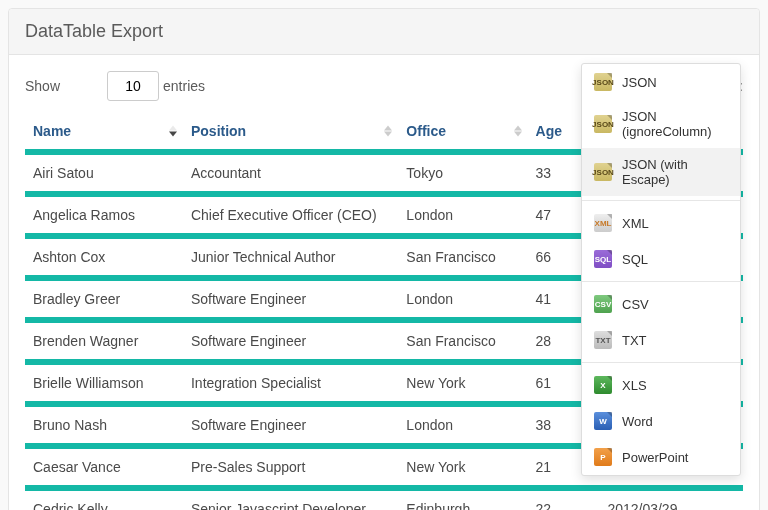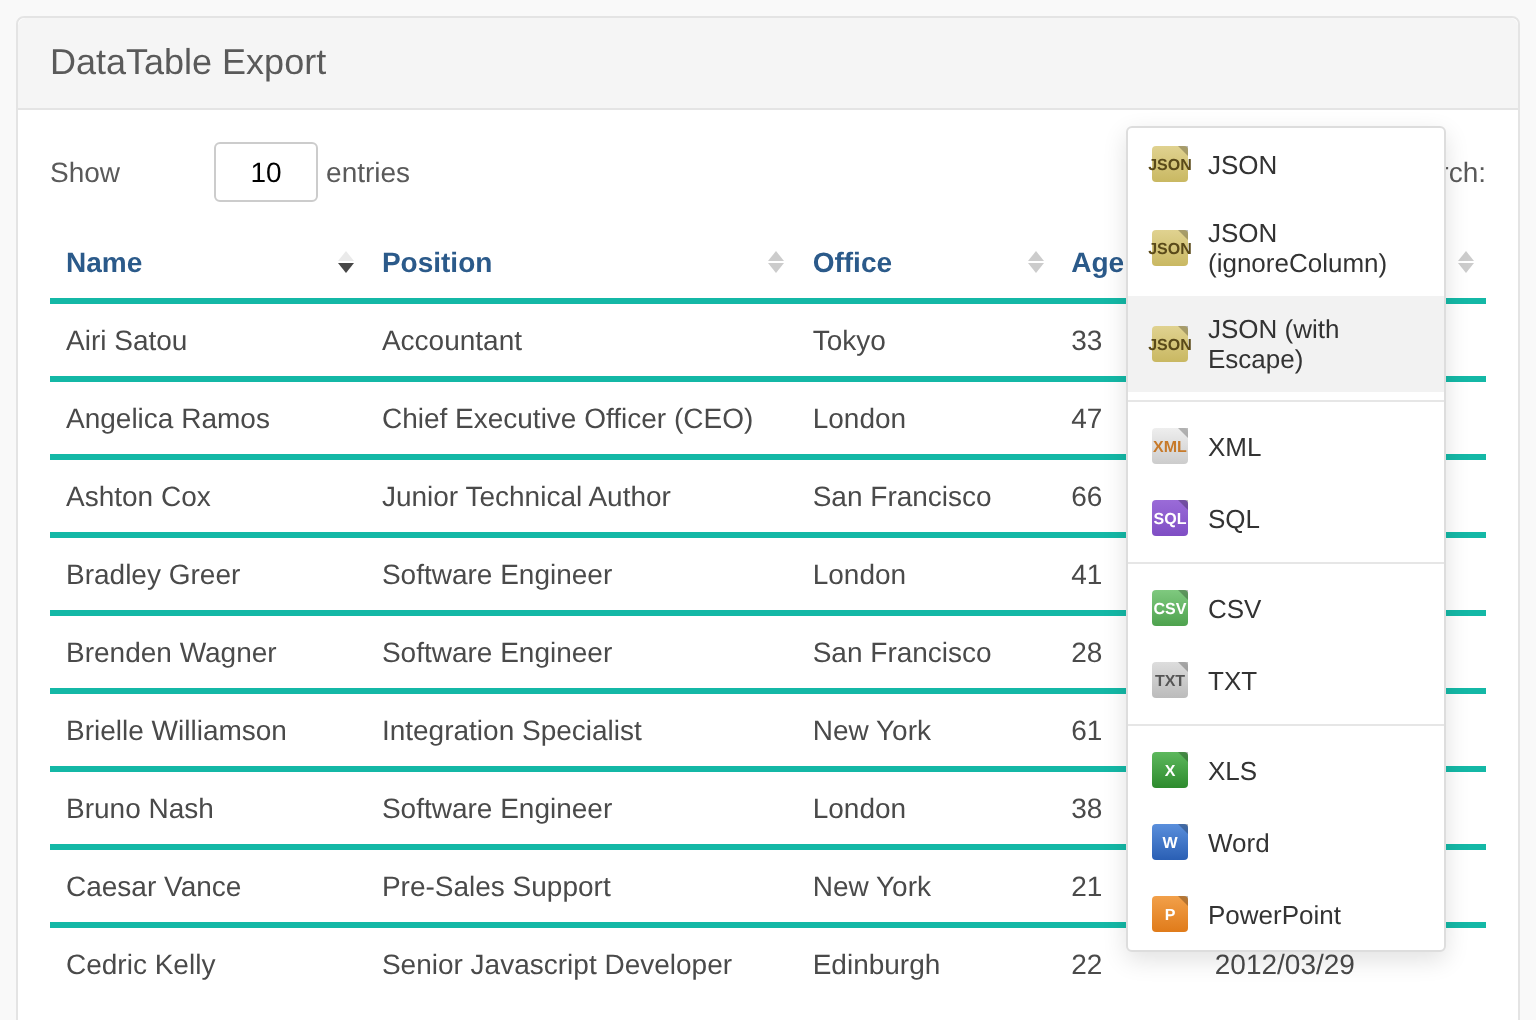--- a/index.html
+++ b/index.html
@@ -16,22 +16,22 @@
 .show-entries input { width: 52px; text-align: center; padding: 6px 4px; border: 1px solid #ccc; border-radius: 3px; font-size: 14px; margin-left: 43px; }
 .search-label { color: #5a5a5a; }
 table { width: 100%; border-collapse: collapse; }
 thead th { text-align: left; padding: 10px 8px; border-bottom: 2px solid #ddd; color: #2b5a8a; font-weight: 600; font-size: 14px; position: relative; cursor: pointer; }
 thead th .sort { position: absolute; right: 6px; top: 50%; transform: translateY(-50%); display: flex; flex-direction: column; gap: 1px; }
 thead th .sort::before, thead th .sort::after { content: ""; border-left: 4px solid transparent; border-right: 4px solid transparent; opacity: 0.25; }
 thead th .sort::before { border-bottom: 5px solid #333; }
 thead th .sort::after { border-top: 5px solid #333; }
 thead th.sorted .sort::after { opacity: 0.9; }
 thead th.sorted .sort::before { opacity: 0.1; }
-tbody td { padding: 10px 8px; border-top: 3px solid #14b8a6; color: #4a4a4a; font-size: 14px; }
-.dropdown { position: absolute; top: 54px; right: 36px; width: 160px; background: #fff; border: 1px solid #ddd; border-radius: 3px; box-shadow: 0 4px 12px rgba(0,0,0,0.12); z-index: 10; }
+tbody td { padding: 10px 8px; border-top: 6px solid #14b8a6; color: #4a4a4a; font-size: 14px; }
+.dropdown { position: absolute; top: 54px; right: 18px; width: 160px; background: #fff; border: 1px solid #ddd; border-radius: 3px; box-shadow: 0 4px 12px rgba(0,0,0,0.12); z-index: 10; }
 .dropdown ul { list-style: none; }
 .dropdown li { padding: 9px 12px; display: flex; align-items: center; gap: 10px; cursor: pointer; font-size: 13px; color: #333; }
 .dropdown li.hover { background: #f2f2f2; }
 .dropdown .sep { height: 1px; background: #e6e6e6; margin: 4px 0; }
 .ficon { width: 18px; height: 18px; border-radius: 2px; display: inline-flex; align-items: center; justify-content: center; font-size: 8px; font-weight: bold; color: #fff; font-family: Arial, sans-serif; position: relative; }
 .ficon::before { content: ""; position: absolute; top: 0; right: 0; border-top: 5px solid rgba(0,0,0,0.25); border-left: 5px solid transparent; }
 .ic-json { background: linear-gradient(#e0d290,#c9b862); color: #5a4a1a; }
 .ic-xml { background: linear-gradient(#eee,#ccc); color: #c77a2a; }
 .ic-sql { background: linear-gradient(#9a6bd8,#7f4ec4); }
 .ic-csv { background: linear-gradient(#7fc97f,#4ea24e); }

